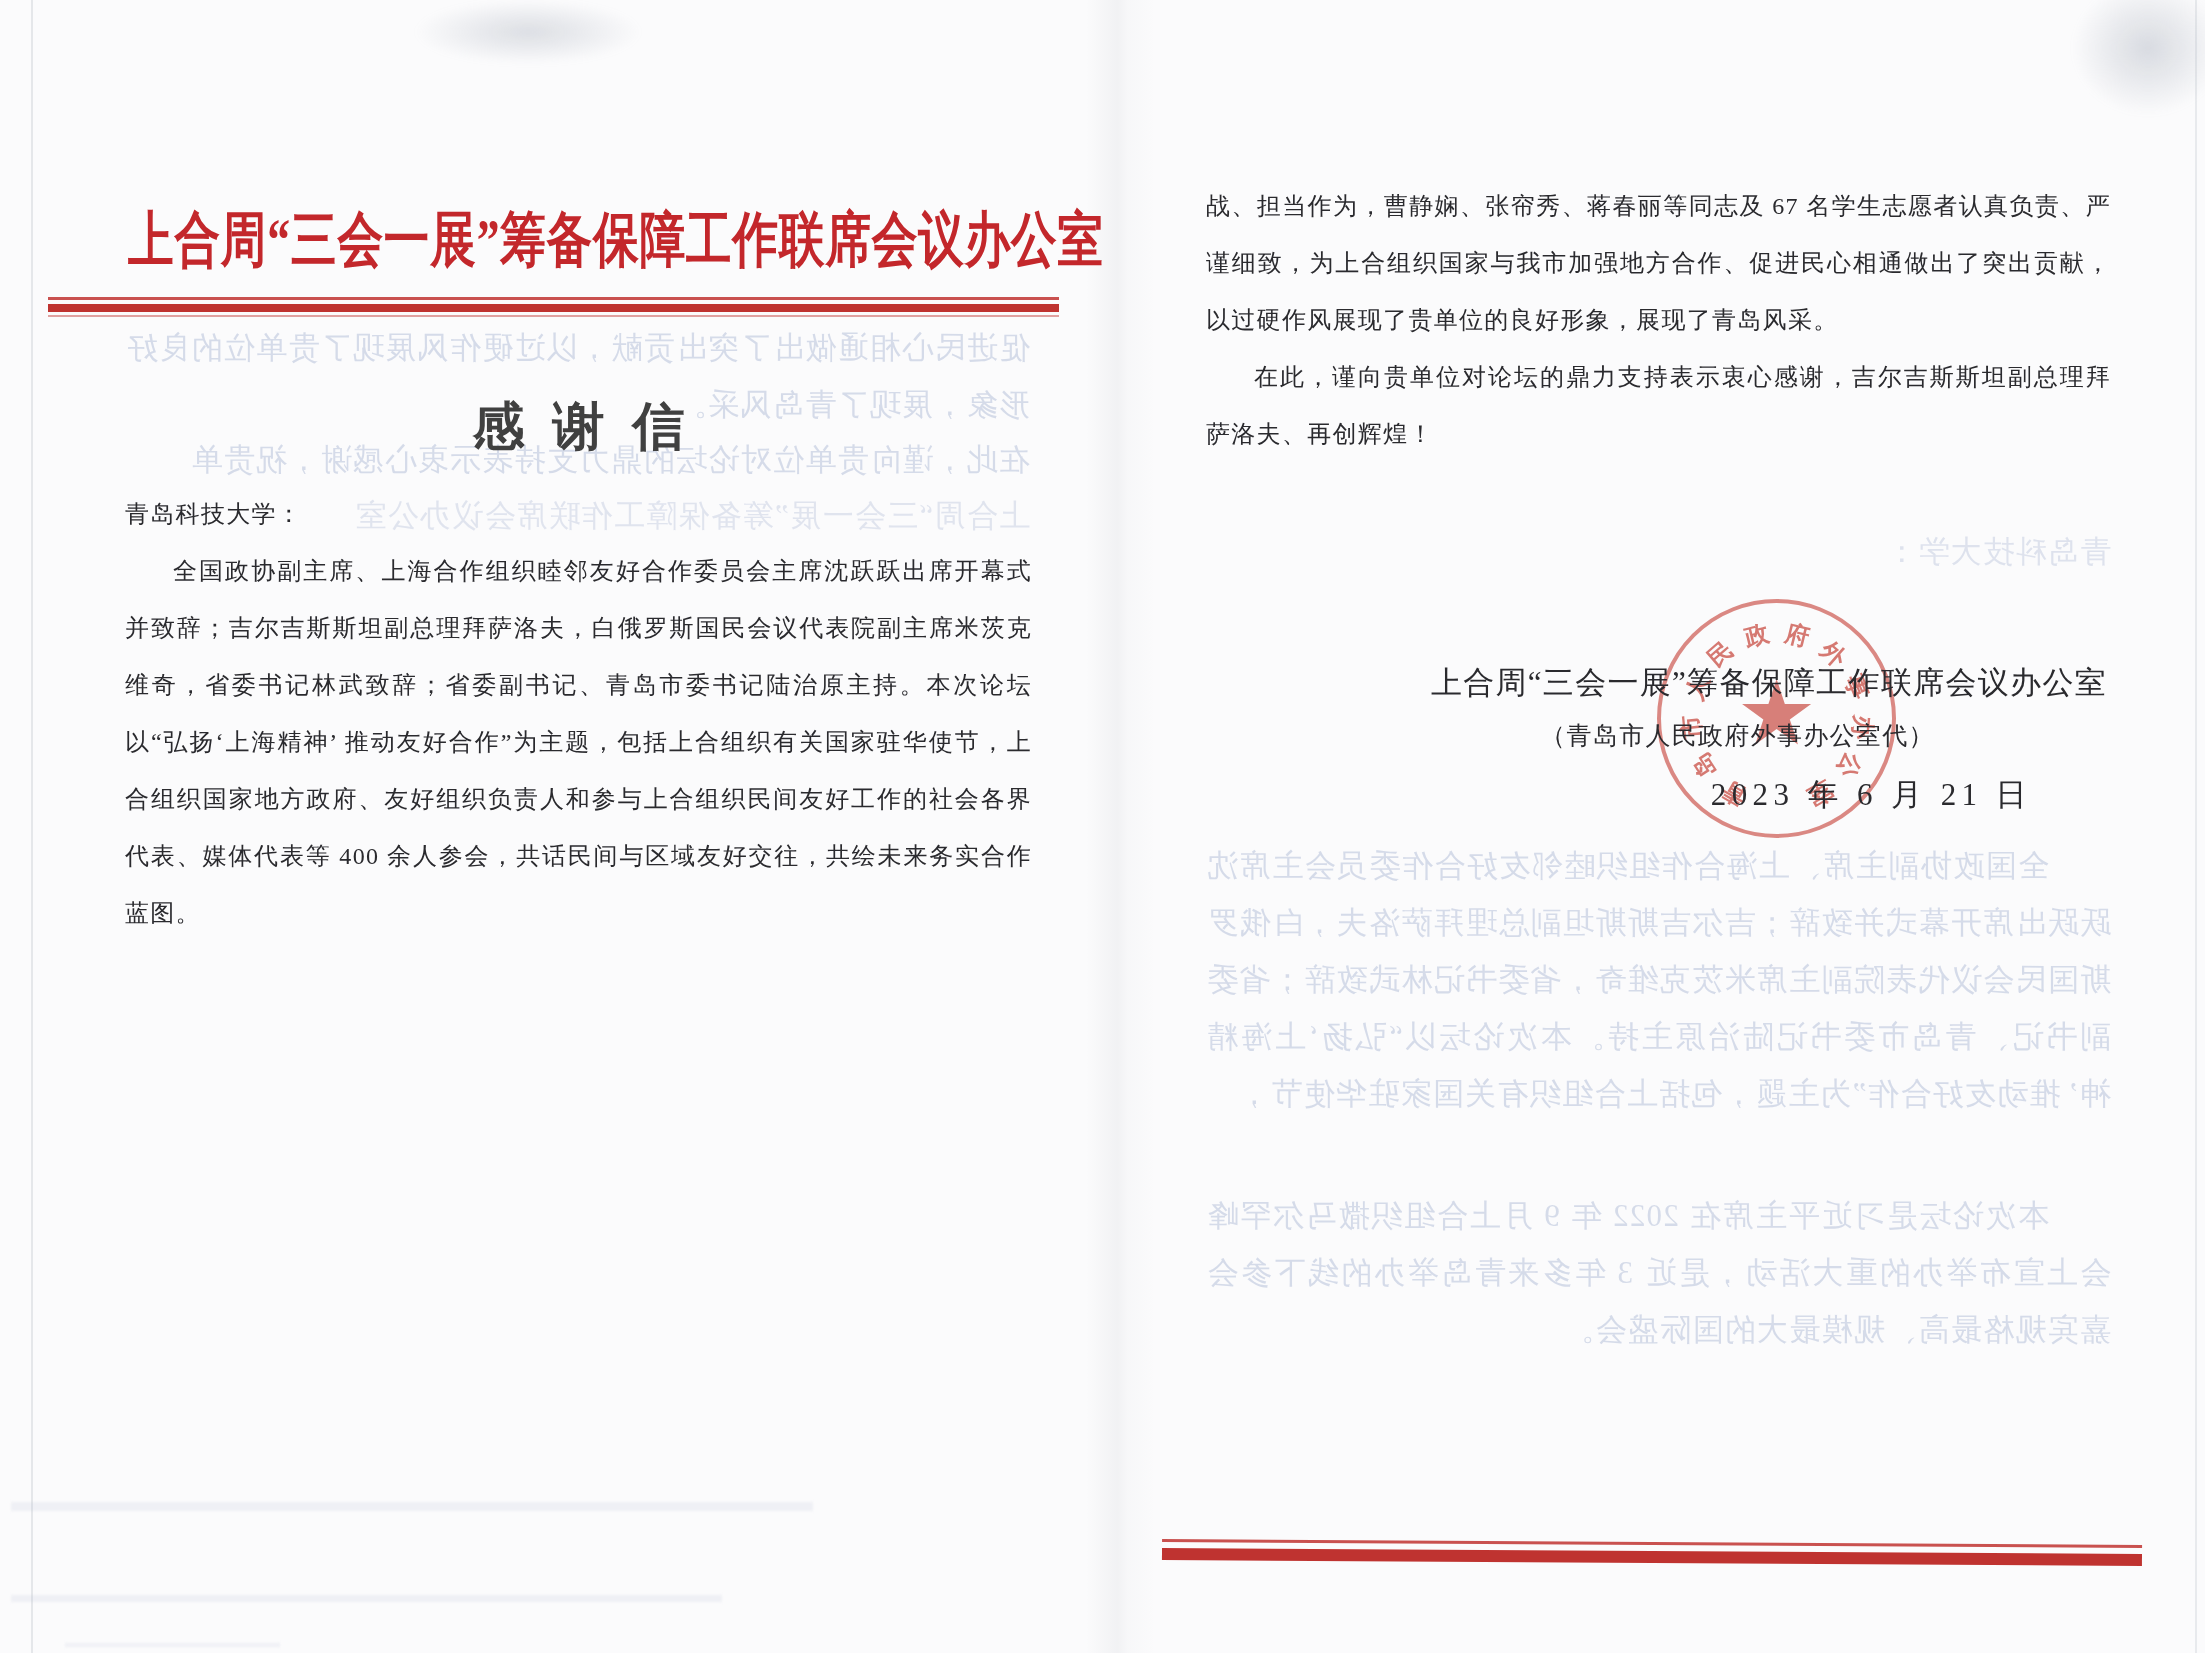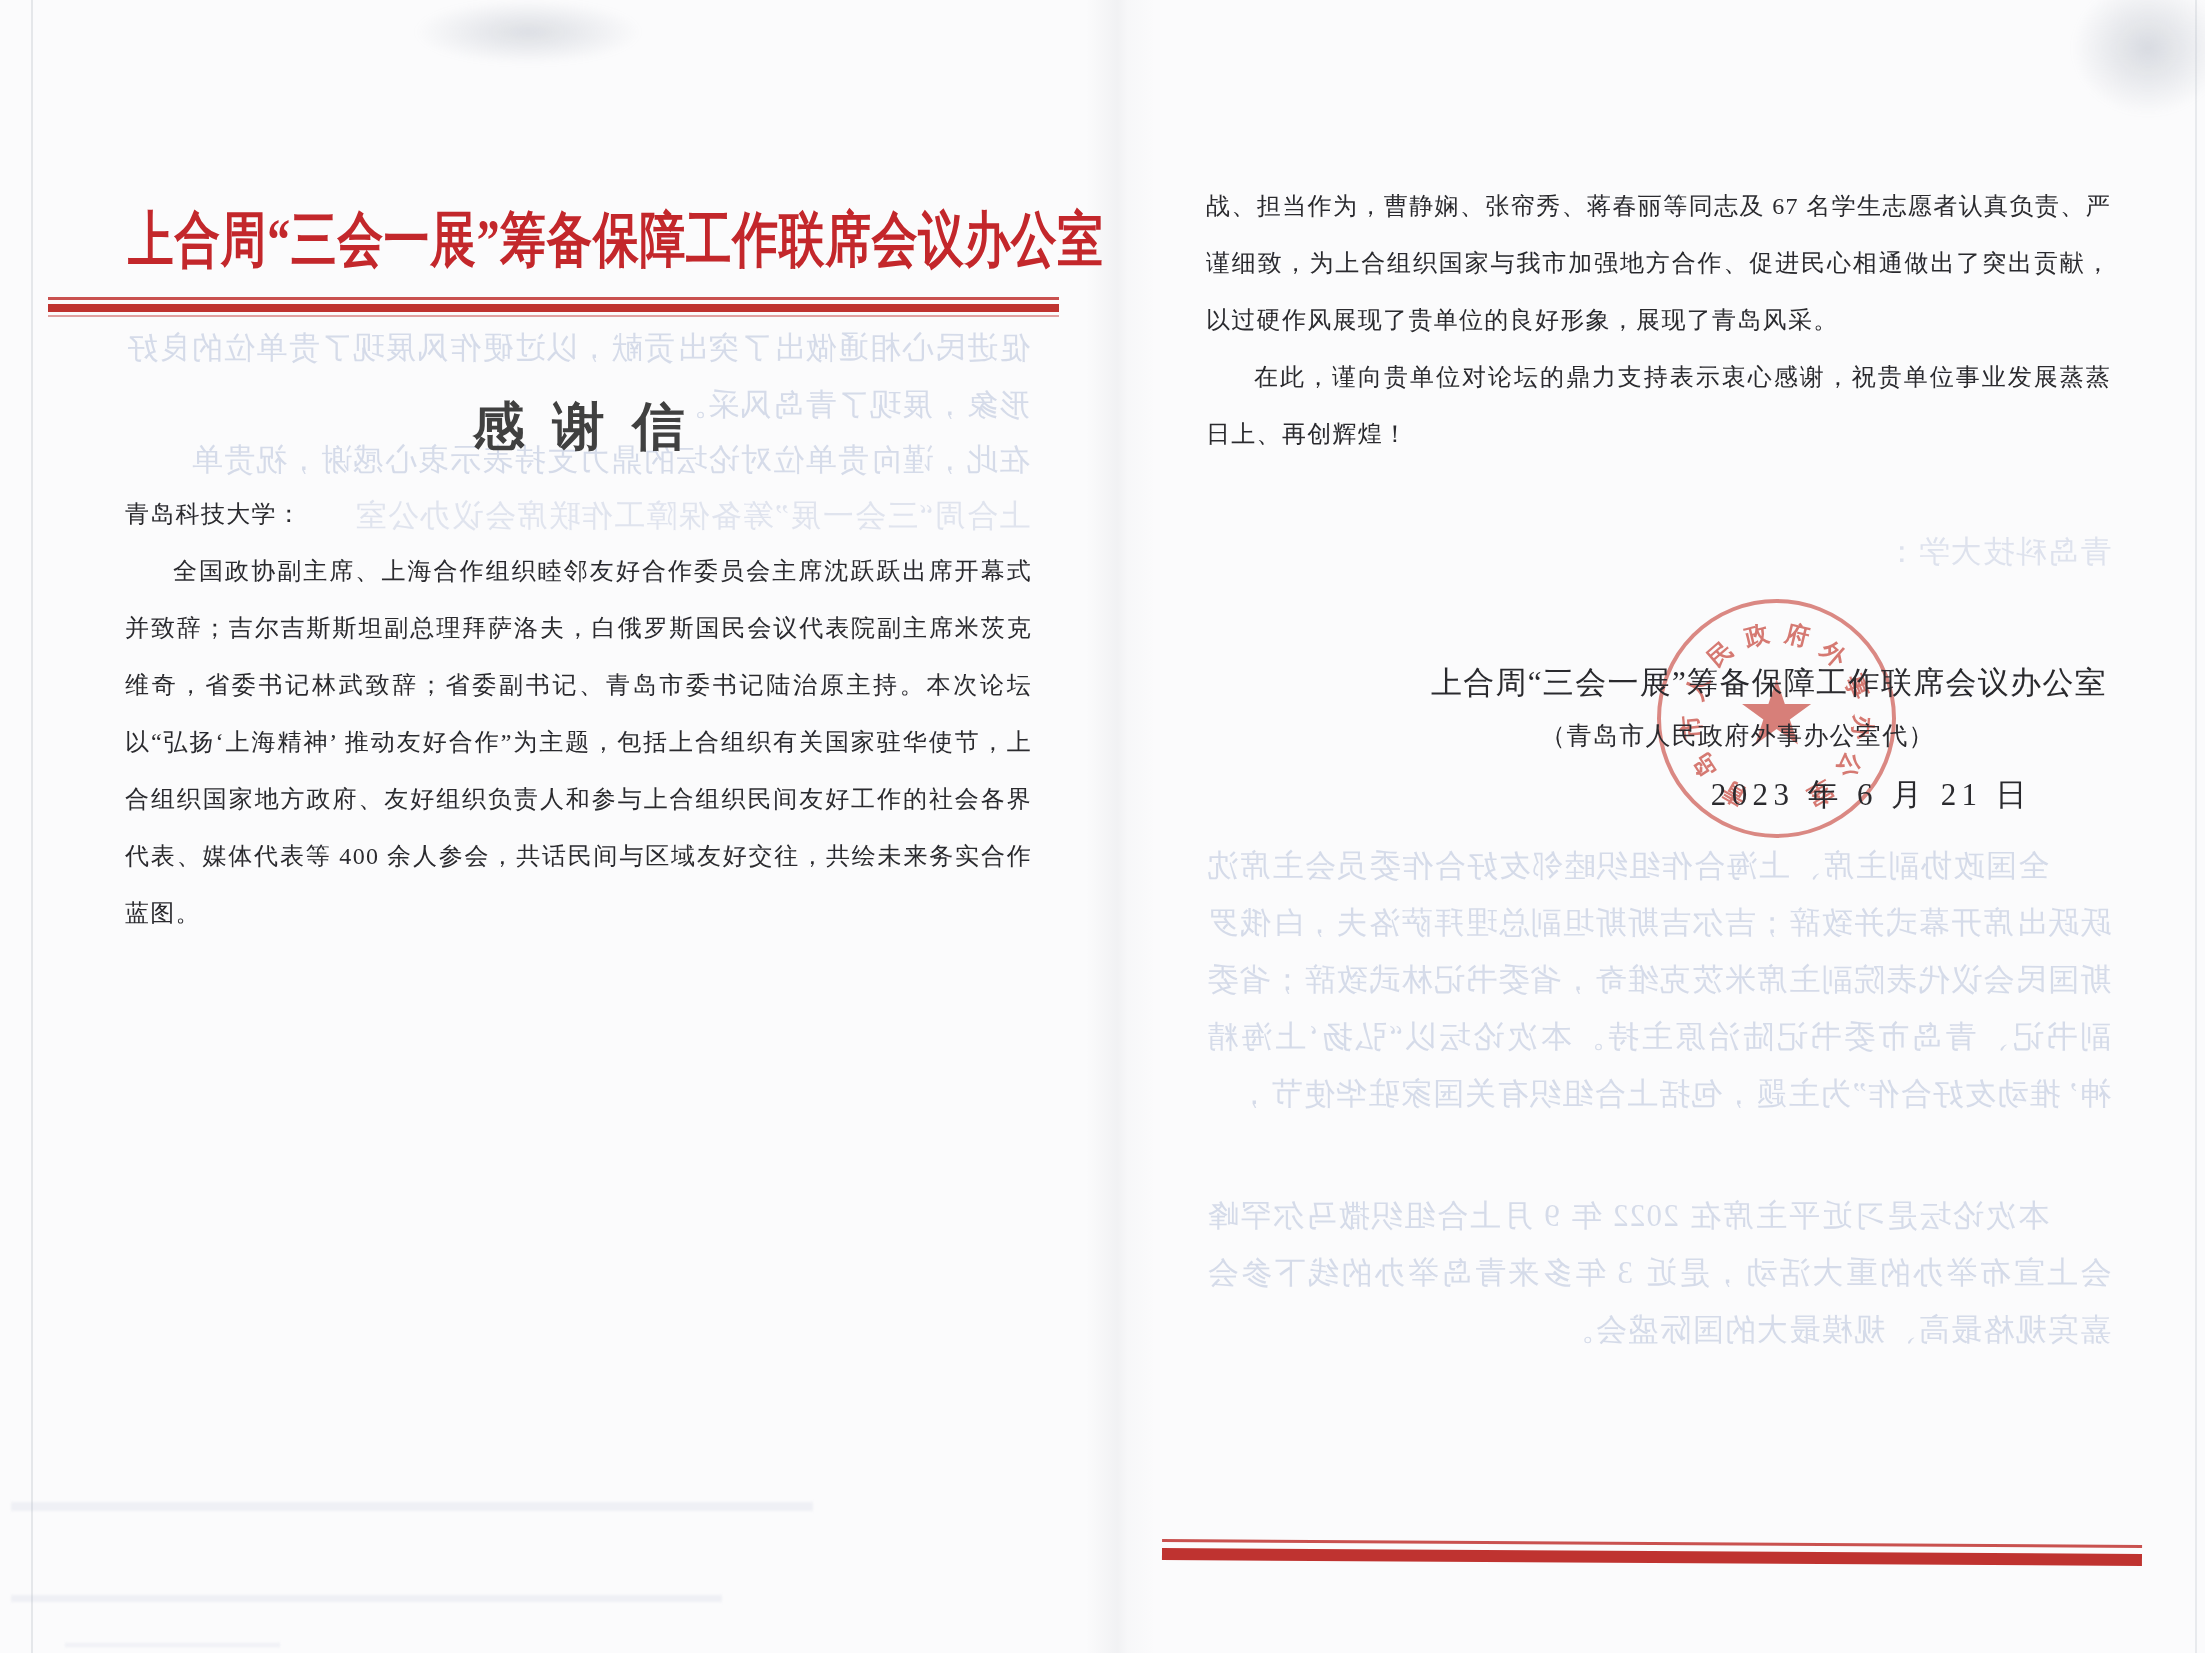--- a/index.html
+++ b/index.html
@@ -125,21 +125,21 @@
     <div class="body-text body-left">
       <p>青岛科技大学：</p>
       <p class="indent">全国政协副主席、上海合作组织睦邻友好合作委员会主席沈跃跃出席开幕式并致辞；吉尔吉斯斯坦副总理拜萨洛夫，白俄罗斯国民会议代表院副主席米茨克维奇，省委书记林武致辞；省委副书记、青岛市委书记陆治原主持。本次论坛以“弘扬‘上海精神’ 推动友好合作”为主题，包括上合组织有关国家驻华使节，上合组织国家地方政府、友好组织负责人和参与上合组织民间友好工作的社会各界代表、媒体代表等 400 余人参会，共话民间与区域友好交往，共绘未来务实合作蓝图。</p>
     </div>
   </div>
 
   <div>
 
     <div class="body-text body-right">
       <p>战、担当作为，曹静娴、张帘秀、蒋春丽等同志及 67 名学生志愿者认真负责、严谨细致，为上合组织国家与我市加强地方合作、促进民心相通做出了突出贡献，以过硬作风展现了贵单位的良好形象，展现了青岛风采。</p>
-      <p class="indent">在此，谨向贵单位对论坛的鼎力支持表示衷心感谢，祝贵单位事业发展蒸蒸日上、再创辉煌！</p>
+      <p class="indent">在此，谨向贵单位对论坛的鼎力支持表示衷心感谢，吉尔吉斯斯坦副总理拜萨洛夫、再创辉煌！</p>
     </div>
 
     <div class="bleed bleed-r-salut">
       <div>青岛科技大学：</div>
     </div>
     <div class="bleed bleed-r1">
       <div>全国政协副主席、上海合作组织睦邻友好合作委员会主席沈跃跃出席开幕式并致辞；吉尔吉斯斯坦副总理拜萨洛夫，白俄罗斯国民会议代表院副主席米茨克维奇，省委书记林武致辞；省委副书记、青岛市委书记陆治原主持。本次论坛以“弘扬‘上海精神’ 推动友好合作”为主题，包括上合组织有关国家驻华使节，</div>
     </div>
     <div class="bleed bleed-r2">
       <div>本次论坛是习近平主席在 2022 年 9 月上合组织撒马尔罕峰会上宣布举办的重大活动，是近 3 年多来青岛举办的线下参会嘉宾规格最高、规模最大的国际盛会。</div>

